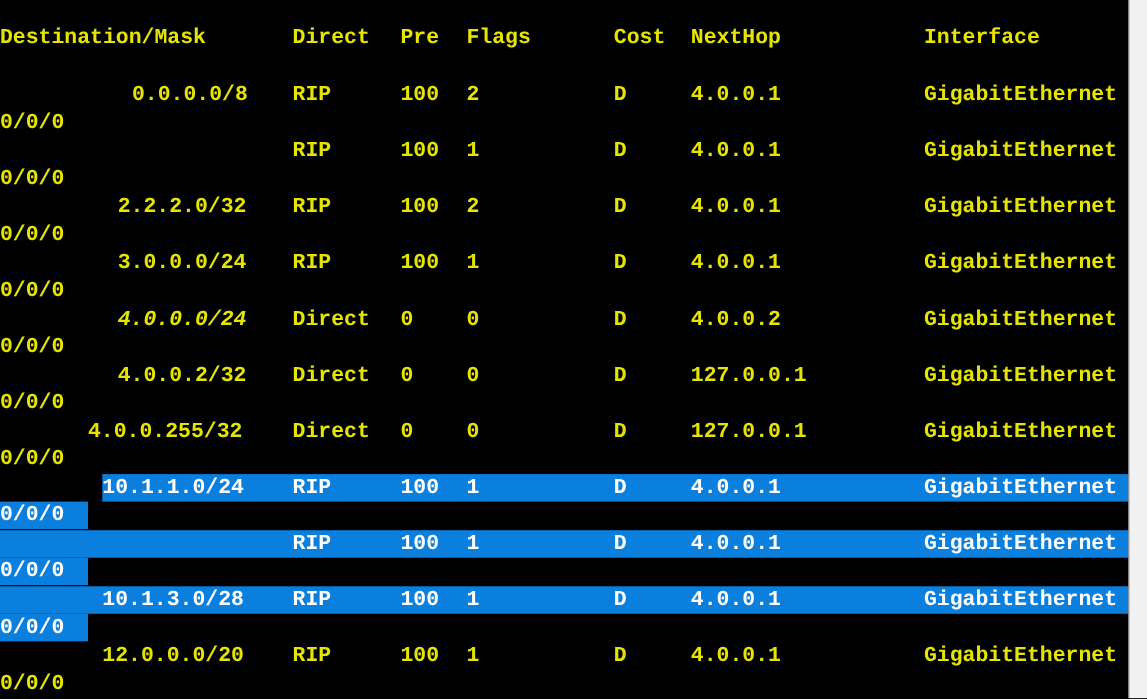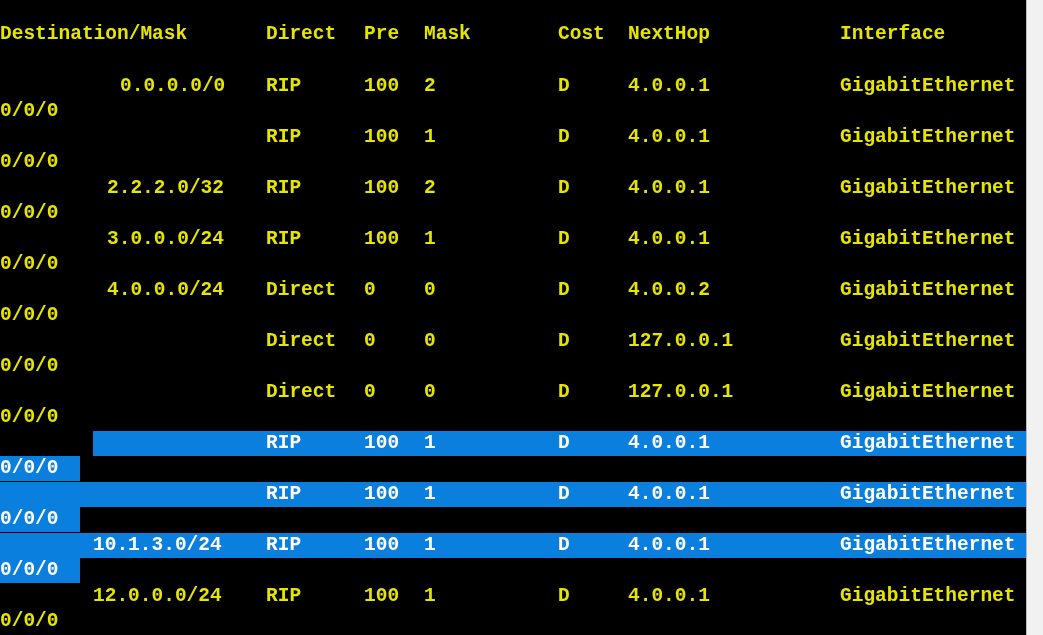--- a/index.html
+++ b/index.html
@@ -97,29 +97,29 @@
 <body>
 
 <div id="terminal">
 
   <div class="console-area">
 
     <div class="row" id="header-row" style="top:22px;">
       <span class="cell" style="left:0px;">Destination/Mask</span>
       <span class="cell" style="left:266px;">Direct</span>
       <span class="cell" style="left:364px;">Pre</span>
-      <span class="cell" style="left:424px;">Mask</span>
+      <span class="cell" style="left:424px;">Flags</span>
       <span class="cell" style="left:558px;">Cost</span>
       <span class="cell" style="left:628px;">NextHop</span>
       <span class="cell" style="left:840px;">Interface</span>
     </div>
 
     <div id="rows-container">
         <div class="row" style="top: 74px;">
-          <span class="cell" style="left: 120px;">0.0.0.0/0</span>
+          <span class="cell" style="left: 120px;">0.0.0.0/8</span>
           <span class="cell" style="left: 266px;">RIP</span>
           <span class="cell" style="left: 364px;">100</span>
           <span class="cell" style="left: 424px;">2</span>
           <span class="cell" style="left: 558px;">D</span>
           <span class="cell" style="left: 628px;">4.0.0.1</span>
           <span class="cell" style="left: 840px;">GigabitEthernet</span>
         </div>
         <div class="wrap-line" style="top: 99px; left: 0px;">0/0/0</div>
         <div class="row" style="top: 125px;">
           <span class="cell" style="left: 266px;">RIP</span>
@@ -144,50 +144,53 @@
           <span class="cell" style="left: 107px;">3.0.0.0/24</span>
           <span class="cell" style="left: 266px;">RIP</span>
           <span class="cell" style="left: 364px;">100</span>
           <span class="cell" style="left: 424px;">1</span>
           <span class="cell" style="left: 558px;">D</span>
           <span class="cell" style="left: 628px;">4.0.0.1</span>
           <span class="cell" style="left: 840px;">GigabitEthernet</span>
         </div>
         <div class="wrap-line" style="top: 252px; left: 0px;">0/0/0</div>
         <div class="row" style="top: 278px;">
-          <span class="cell" style="left: 107px;">4.0.0.0/24</span>
+          <span class="cell" style="left: 107px; font-style: italic;">4.0.0.0/24</span>
           <span class="cell" style="left: 266px;">Direct</span>
           <span class="cell" style="left: 364px;">0</span>
           <span class="cell" style="left: 424px;">0</span>
           <span class="cell" style="left: 558px;">D</span>
           <span class="cell" style="left: 628px;">4.0.0.2</span>
           <span class="cell" style="left: 840px;">GigabitEthernet</span>
         </div>
         <div class="wrap-line" style="top: 303px; left: 0px;">0/0/0</div>
         <div class="row" style="top: 329px;">
+          <span class="cell" style="left: 107px;">4.0.0.2/32</span>
           <span class="cell" style="left: 266px;">Direct</span>
           <span class="cell" style="left: 364px;">0</span>
           <span class="cell" style="left: 424px;">0</span>
           <span class="cell" style="left: 558px;">D</span>
           <span class="cell" style="left: 628px;">127.0.0.1</span>
           <span class="cell" style="left: 840px;">GigabitEthernet</span>
         </div>
         <div class="wrap-line" style="top: 354px; left: 0px;">0/0/0</div>
         <div class="row" style="top: 380px;">
+          <span class="cell" style="left: 80px;">4.0.0.255/32</span>
           <span class="cell" style="left: 266px;">Direct</span>
           <span class="cell" style="left: 364px;">0</span>
           <span class="cell" style="left: 424px;">0</span>
           <span class="cell" style="left: 558px;">D</span>
           <span class="cell" style="left: 628px;">127.0.0.1</span>
           <span class="cell" style="left: 840px;">GigabitEthernet</span>
         </div>
         <div class="wrap-line" style="top: 405px; left: 0px;">0/0/0</div>
         <div class="sel-band" style="left: 93px; top: 431px; width: 933px; height: 25px;"></div>
         <div class="sel-band" style="left: 0px; top: 456px; width: 80px; height: 25px;"></div>
         <div class="row selected" style="top: 431px;">
+          <span class="cell" style="left: 93px;">10.1.1.0/24</span>
           <span class="cell" style="left: 266px;">RIP</span>
           <span class="cell" style="left: 364px;">100</span>
           <span class="cell" style="left: 424px;">1</span>
           <span class="cell" style="left: 558px;">D</span>
           <span class="cell" style="left: 628px;">4.0.0.1</span>
           <span class="cell" style="left: 840px;">GigabitEthernet</span>
         </div>
         <div class="wrap-line selected" style="top: 456px; left: 0px;">0/0/0</div>
         <div class="sel-band" style="left: 0px; top: 482px; width: 1026px; height: 25px;"></div>
         <div class="sel-band" style="left: 0px; top: 507px; width: 80px; height: 25px;"></div>
@@ -196,31 +199,31 @@
           <span class="cell" style="left: 364px;">100</span>
           <span class="cell" style="left: 424px;">1</span>
           <span class="cell" style="left: 558px;">D</span>
           <span class="cell" style="left: 628px;">4.0.0.1</span>
           <span class="cell" style="left: 840px;">GigabitEthernet</span>
         </div>
         <div class="wrap-line selected" style="top: 507px; left: 0px;">0/0/0</div>
         <div class="sel-band" style="left: 0px; top: 533px; width: 1026px; height: 25px;"></div>
         <div class="sel-band" style="left: 0px; top: 558px; width: 80px; height: 25px;"></div>
         <div class="row selected" style="top: 533px;">
-          <span class="cell" style="left: 93px;">10.1.3.0/24</span>
+          <span class="cell" style="left: 93px;">10.1.3.0/28</span>
           <span class="cell" style="left: 266px;">RIP</span>
           <span class="cell" style="left: 364px;">100</span>
           <span class="cell" style="left: 424px;">1</span>
           <span class="cell" style="left: 558px;">D</span>
           <span class="cell" style="left: 628px;">4.0.0.1</span>
           <span class="cell" style="left: 840px;">GigabitEthernet</span>
         </div>
         <div class="wrap-line selected" style="top: 558px; left: 0px;">0/0/0</div>
         <div class="row" style="top: 584px;">
-          <span class="cell" style="left: 93px;">12.0.0.0/24</span>
+          <span class="cell" style="left: 93px;">12.0.0.0/20</span>
           <span class="cell" style="left: 266px;">RIP</span>
           <span class="cell" style="left: 364px;">100</span>
           <span class="cell" style="left: 424px;">1</span>
           <span class="cell" style="left: 558px;">D</span>
           <span class="cell" style="left: 628px;">4.0.0.1</span>
           <span class="cell" style="left: 840px;">GigabitEthernet</span>
         </div>
         <div class="wrap-line" style="top: 609px; left: 0px;">0/0/0</div>
       </div>
 

